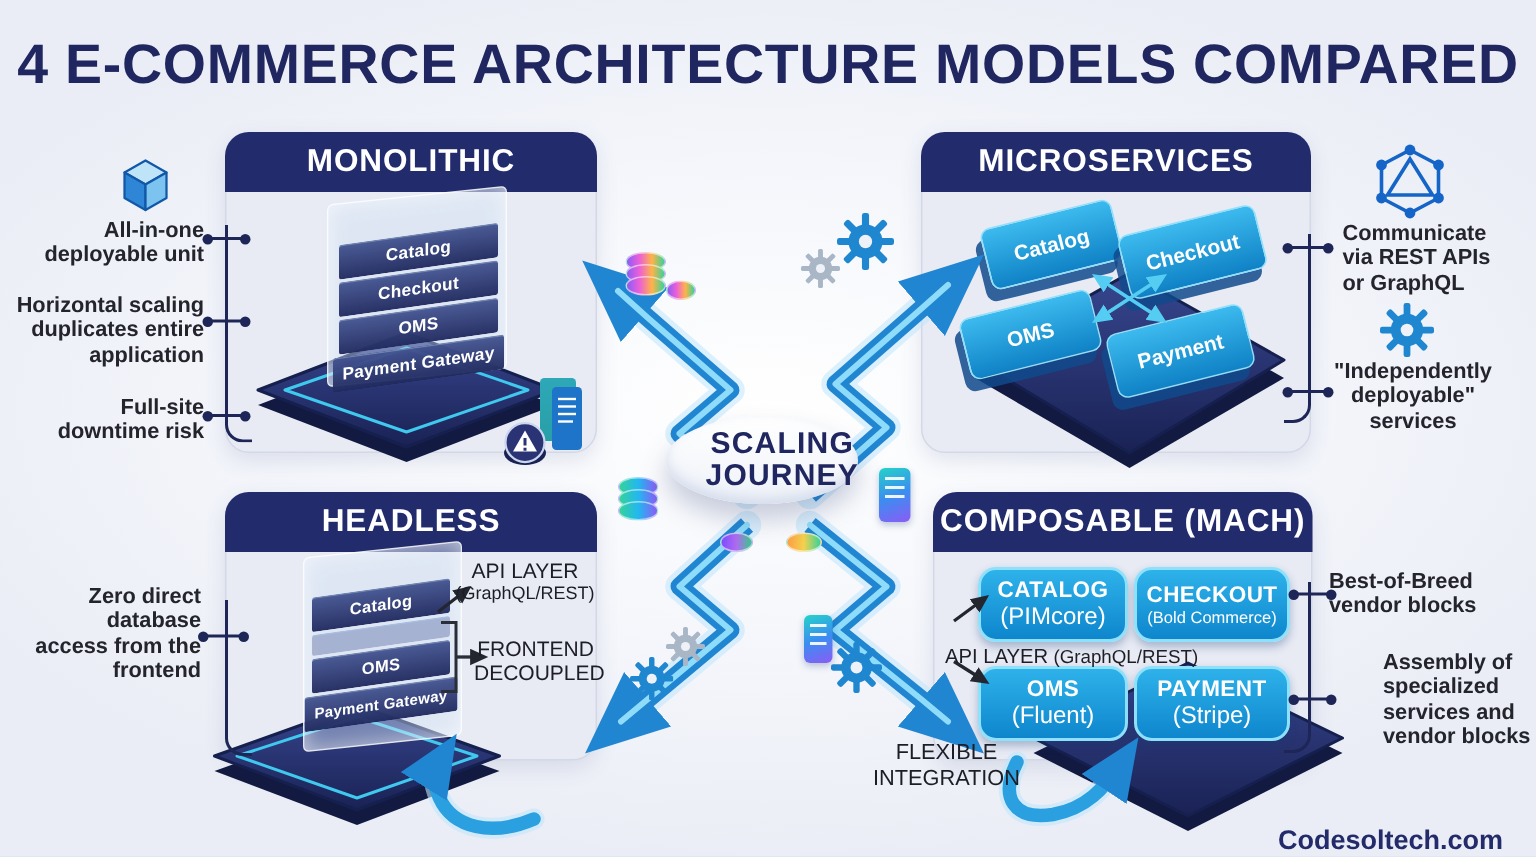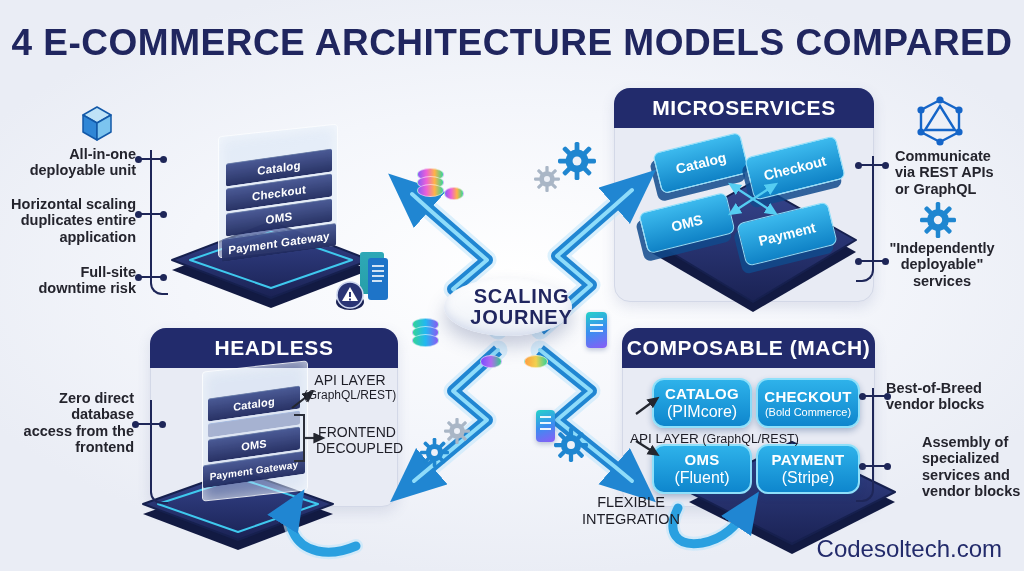--- a/index.html
+++ b/index.html
@@ -78,29 +78,32 @@
   .tealpurple i{background:linear-gradient(90deg,#34d399,#22b8f0,#8a5cf6);}
   .purplegreen i{background:linear-gradient(90deg,#7c4dff,#b06cf0,#38c98f);}
   .orangegreen i{background:linear-gradient(90deg,#ff9f43,#f3d14e,#34d399);}
   
   .doc{position:absolute;z-index:5;border-radius:4px;
     background:linear-gradient(160deg,#25d3c9,#3a8ef0,#8a5cf6);box-shadow:0 2px 5px rgba(40,70,130,.3);}
   .doc::before{content:"";display:block;margin:6px 4px 0 4px;height:16px;
     background:repeating-linear-gradient(180deg,rgba(255,255,255,.9) 0 2px,transparent 2px 6px);}
   .gear{position:absolute;z-index:5;}
   .icon{position:absolute;z-index:5;}
-  .brand{position:absolute;z-index:5;right:22px;top:535px;font-size:24px;font-weight:400;color:#232b6b;}
+  .brand{position:absolute;z-index:5;right:22px;top:550px;font-size:18px;font-weight:700;color:#232b6b;}
 </style>
 </head>
 <body>
 
 <div class="stage">
 
   <div class="title">4 E-COMMERCE ARCHITECTURE MODELS COMPARED</div>
 
+  <div class="card" id="mono-card">
+    <div class="card-head">MONOLITHIC</div>
+  </div>
   <div class="card" id="micro-card">
     <div class="card-head">MICROSERVICES</div>
   </div>
   <div class="card" id="headless-card">
     <div class="card-head">HEADLESS</div>
   </div>
   <div class="card" id="comp-card">
     <div class="card-head">COMPOSABLE (MACH)</div>
   </div>
 

